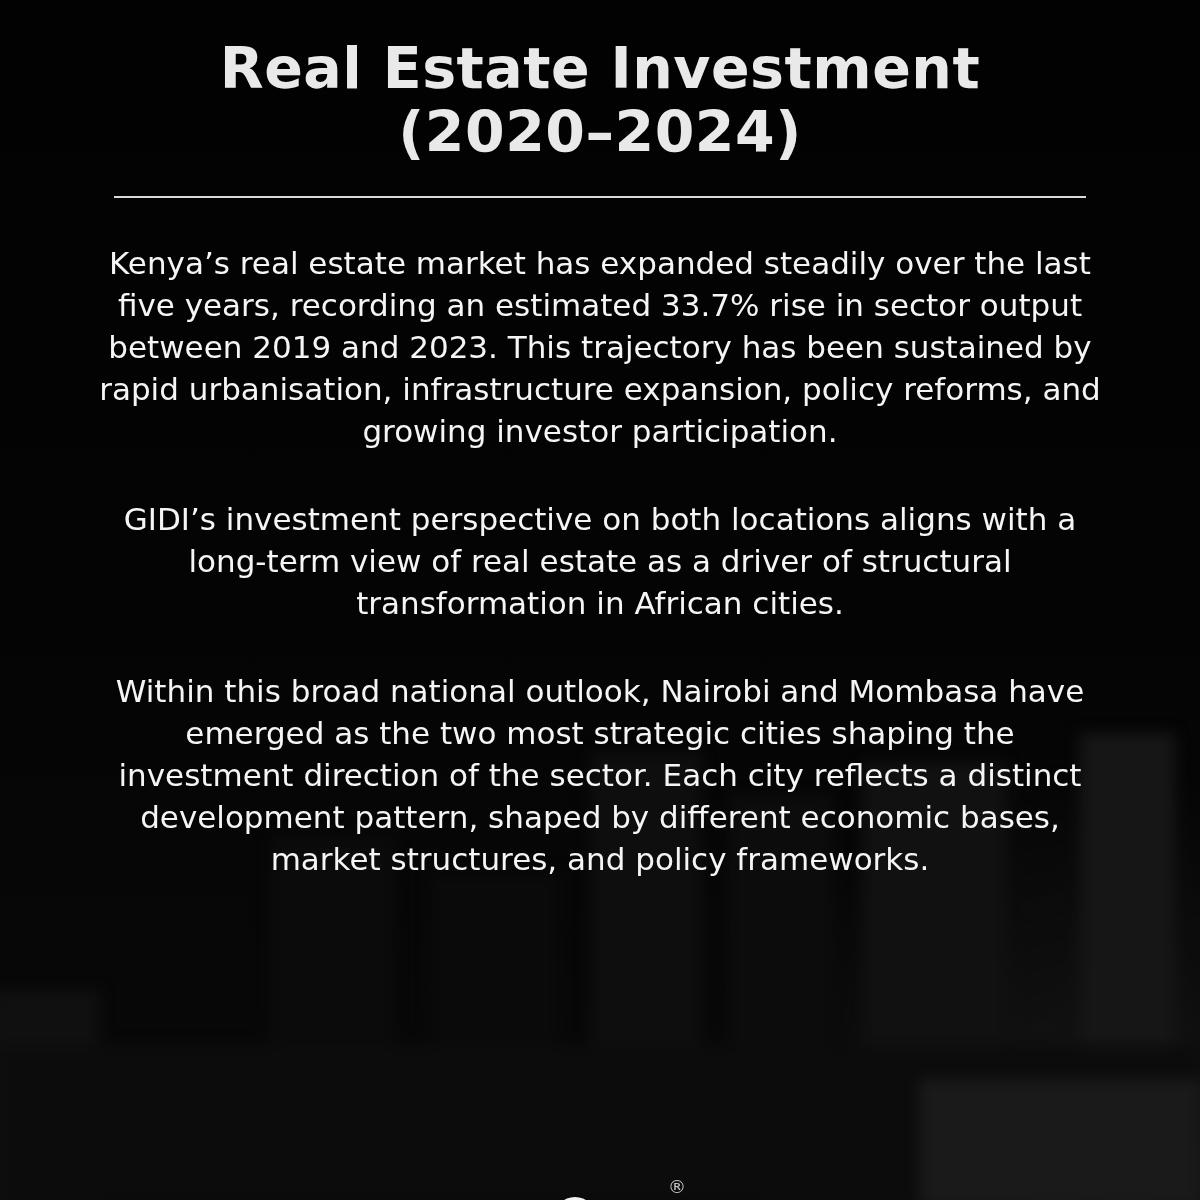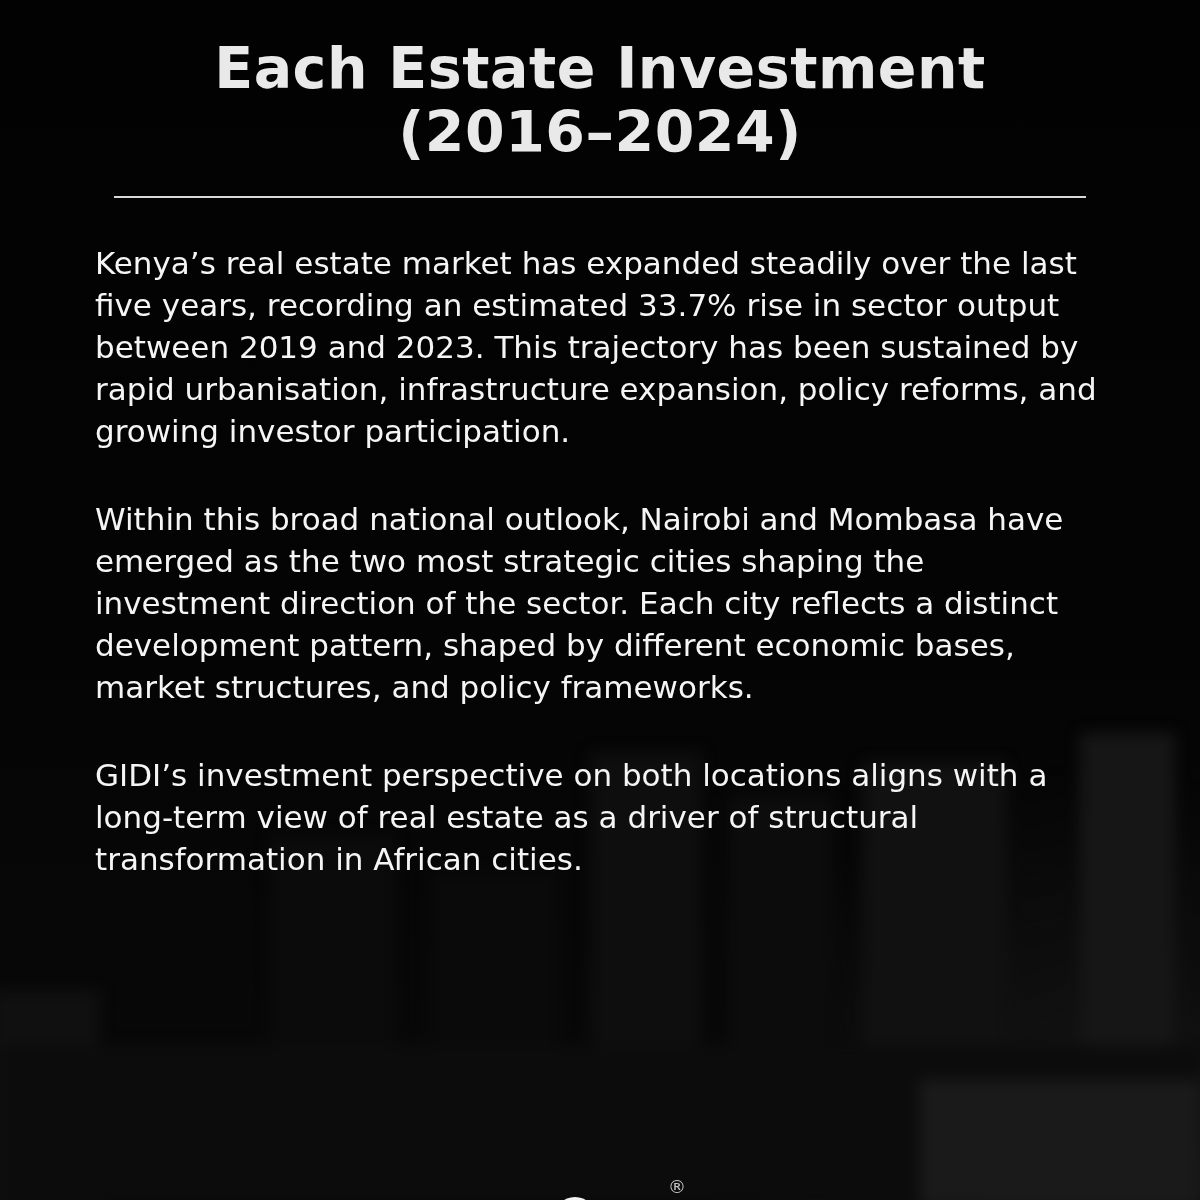--- a/index.html
+++ b/index.html
@@ -72,21 +72,21 @@
     width: 972px;
     height: 0;
     margin: 32px auto 0 auto;
     border-top: 2px solid #d9d9d9;
   }
   
   .content {
     position: relative;
     margin: 44px auto 0 auto;
     width: 1010px;
-    text-align: left;
+    text-align: center;
   }
   .content p {
     margin: 0 0 46px 0;
     color: #f5f5f5;
     font-size: 31px;
     line-height: 42px;
     font-weight: 400;
   }
   
   .footer {
@@ -127,30 +127,30 @@
     <div class="bld b4"></div>
     <div class="bld b5"></div>
     <div class="bld b6"></div>
     <div class="bld b7"></div>
     <div class="base-strip"></div>
     <div class="patch-br"></div>
   </div>
 
   <header class="header">
     <h1 class="title">
-      <span>Each Estate Investment</span>
-      <span>(2016–2024)</span>
+      <span>Real Estate Investment</span>
+      <span>(2020–2024)</span>
     </h1>
     <div class="divider"></div>
   </header>
 
   <main class="content">
     <p>Kenya’s real estate market has expanded steadily over the last five years, recording an estimated 33.7% rise in sector output between 2019 and 2023. This trajectory has been sustained by rapid urbanisation, infrastructure expansion, policy reforms, and growing investor participation.</p>
+    <p>GIDI’s investment perspective on both locations aligns with a long-term view of real estate as a driver of structural transformation in African cities.</p>
     <p>Within this broad national outlook, Nairobi and Mombasa have emerged as the two most strategic cities shaping the investment direction of the sector. Each city reflects a distinct development pattern, shaped by different economic bases, market structures, and policy frameworks.</p>
-    <p>GIDI’s investment perspective on both locations aligns with a long-term view of real estate as a driver of structural transformation in African cities.</p>
   </main>
 
   <footer class="footer">
     <div class="logo-arc"></div>
     <span class="reg-mark">®</span>
   </footer>
 
 </div>
 
 </body></html>

